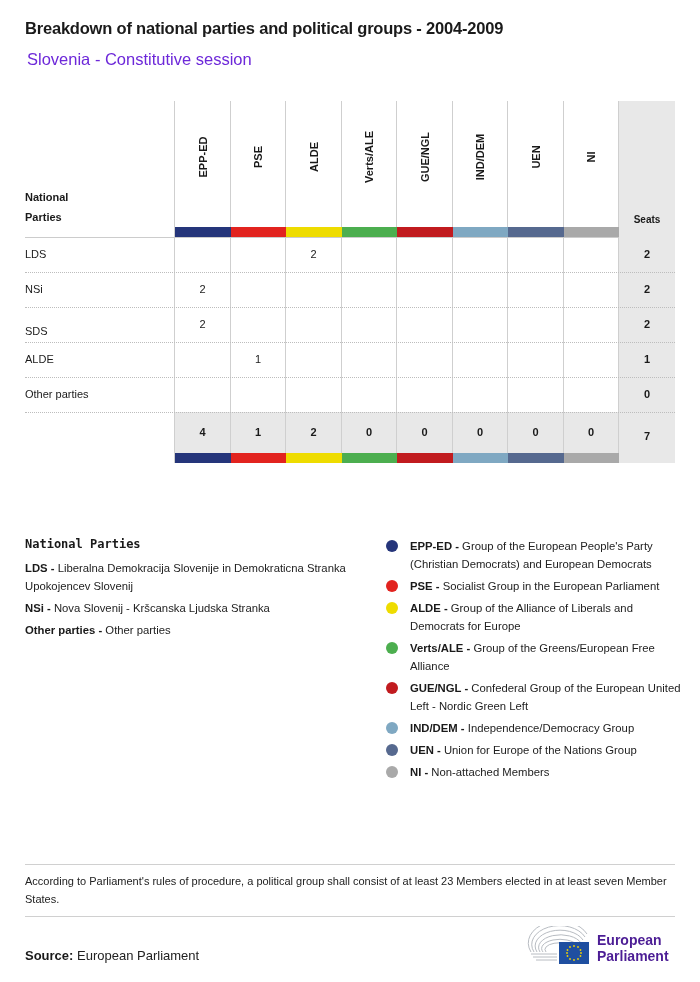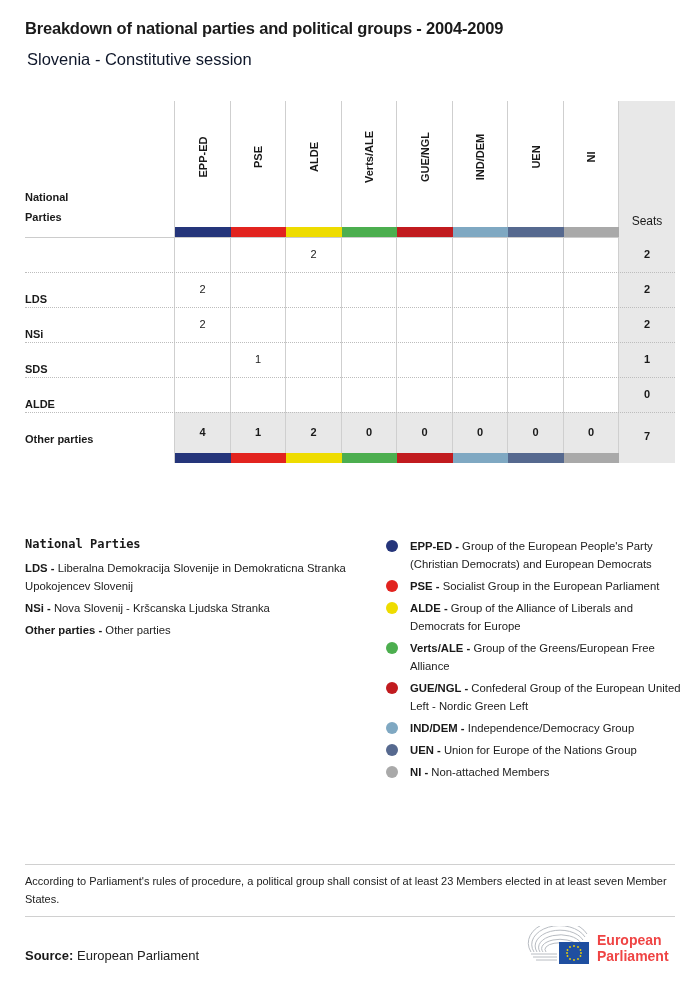--- a/index.html
+++ b/index.html
@@ -1,34 +1,34 @@
 <!DOCTYPE html>
 <html><head>
   <meta charset="utf-8">
   <style>
     * { box-sizing: border-box; margin: 0; padding: 0; }
     html, body { width: 700px; height: 982px; background: #ffffff; overflow: hidden; }
     body { font-family: "Liberation Sans", "DejaVu Sans", sans-serif; color: #1a1a1a; position: relative; }
 
     .title { position: absolute; left: 25px; top: 19px; font-size: 16.5px; font-weight: bold; letter-spacing: -0.2px; }
-    .subtitle { position: absolute; left: 27px; top: 50px; font-size: 16.5px; color: #0f172a; }
+    .subtitle { position: absolute; left: 27px; top: 50px; font-size: 16.5px; color: #6d28d9; }
 
     
     .tbl { position: absolute; left: 25px; top: 101px; width: 650px; height: 362px; }
     .col-line { position: absolute; top: 0; width: 1px; background: #cfcfcf; }
     .seats-col { position: absolute; left: 594px; top: 0; width: 56px; height: 362px; background: #e8e8e8; }
     .hdr-label { position: absolute; font-size: 11px; font-weight: bold; white-space: nowrap; }
     .hdr-group { position: absolute; top: 0; width: 55px; height: 126px; }
     .hdr-group span { position: absolute; left: 50%; top: 56px; transform: translate(-50%, -50%) rotate(-90deg); font-size: 11px; font-weight: bold; white-space: nowrap; }
     .np-label { left: 0; font-size: 11px; }
-    .seats-label { position: absolute; left: 594px; top: 113px; width: 56px; text-align: center; font-size: 12px; font-weight: normal; }
+    .seats-label { position: absolute; left: 594px; top: 113px; width: 56px; text-align: center; font-size: 10px; font-weight: bold; }
     .cbar { position: absolute; height: 10px; }
     .hline-solid { position: absolute; left: 0; width: 594px; height: 1px; background: #cccccc; }
     .hline-dot { position: absolute; left: 0; width: 650px; height: 0; border-top: 1px dotted #bdbdbd; }
-    .row-label { position: absolute; left: 0; font-size: 11px; font-weight: bold; margin-top: 45px; }
+    .row-label { position: absolute; left: 0; font-size: 11px; font-weight: normal; }
     .cell { position: absolute; width: 55px; text-align: center; font-size: 11px; }
     .seat-cell { position: absolute; left: 594px; width: 56px; text-align: center; font-size: 11px; font-weight: bold; }
     .total-bg { position: absolute; left: 149px; top: 311px; width: 445px; height: 41px; background: #e8e8e8; }
     .total-cell { position: absolute; width: 55px; text-align: center; font-size: 11px; font-weight: bold; top: 325px; }
 
     
     .legend-left { position: absolute; left: 25px; top: 537px; width: 330px; }
     .legend-left h3 { font-family: "DejaVu Sans Mono", "Liberation Mono", monospace; font-size: 12px; font-weight: bold; margin-bottom: 8px; }
     .legend-left .np-item { font-size: 11.3px; line-height: 18px; margin-bottom: 4px; color: #222; }
     .legend-right { position: absolute; left: 386px; top: 537px; width: 300px; }
@@ -36,21 +36,21 @@
     .pg-item { position: relative; padding-left: 24px; font-size: 11.3px; line-height: 18px; margin-bottom: 4px; color: #222; }
     .pg-item .dot { position: absolute; left: 0; top: 3px; width: 12px; height: 12px; border-radius: 50%; }
     b { font-weight: bold; color: #1a1a1a; }
 
     .rule { position: absolute; left: 25px; width: 650px; height: 1px; background: #d0d0d0; }
     .note { position: absolute; left: 25px; top: 872px; width: 650px; font-size: 11px; line-height: 18px; color: #222; }
     .source { position: absolute; left: 25px; top: 948px; font-size: 13px; color: #222; }
     .source b { font-weight: bold; }
 
     .logo { position: absolute; left: 527px; top: 926px; width: 150px; height: 40px; }
-    .logo-text { position: absolute; left: 70px; top: 6px; font-size: 14px; font-weight: bold; color: #ef4444; line-height: 16px; }
+    .logo-text { position: absolute; left: 70px; top: 6px; font-size: 14px; font-weight: bold; color: #4c1d95; line-height: 16px; }
   </style>
 </head>
 <body>
 
 <div class="title">Breakdown of national parties and political groups - 2004-2009</div>
 <div class="subtitle">Slovenia - Constitutive session</div>
 
 <div class="tbl" id="tbl">
   <div class="seats-col"></div>
   <div class="total-bg"></div>
@@ -121,21 +121,21 @@
     <div class="cell" style="left:150px;top:182px;">2</div>
     <div class="cell" style="left:205.5px;top:182px;"></div>
     <div class="cell" style="left:261px;top:182px;"></div>
     <div class="cell" style="left:316.5px;top:182px;"></div>
     <div class="cell" style="left:372px;top:182px;"></div>
     <div class="cell" style="left:427.5px;top:182px;"></div>
     <div class="cell" style="left:483px;top:182px;"></div>
     <div class="cell" style="left:538.5px;top:182px;"></div>
     <div class="seat-cell" style="top:182px;">2</div>
     <div class="hline-dot" style="top:206px;"></div>
-    <div class="row-label" style="top:217px;text-align:center;">SDS</div>
+    <div class="row-label" style="top:224px;text-align:center;">SDS</div>
     <div class="cell" style="left:150px;top:217px;">2</div>
     <div class="cell" style="left:205.5px;top:217px;"></div>
     <div class="cell" style="left:261px;top:217px;"></div>
     <div class="cell" style="left:316.5px;top:217px;"></div>
     <div class="cell" style="left:372px;top:217px;"></div>
     <div class="cell" style="left:427.5px;top:217px;"></div>
     <div class="cell" style="left:483px;top:217px;"></div>
     <div class="cell" style="left:538.5px;top:217px;"></div>
     <div class="seat-cell" style="top:217px;">2</div>
     <div class="hline-dot" style="top:241px;"></div>

